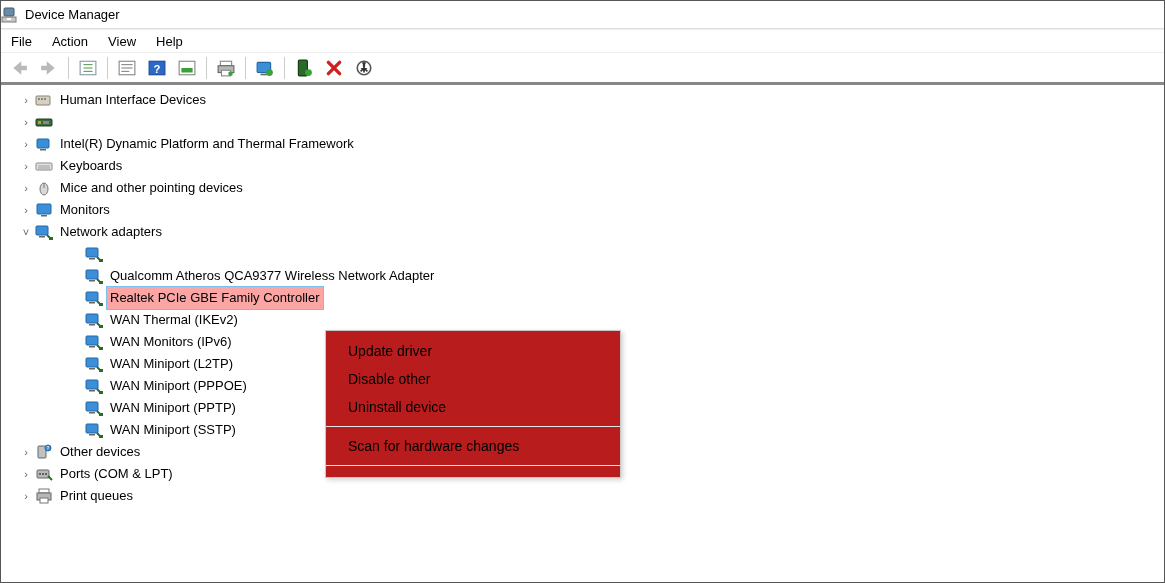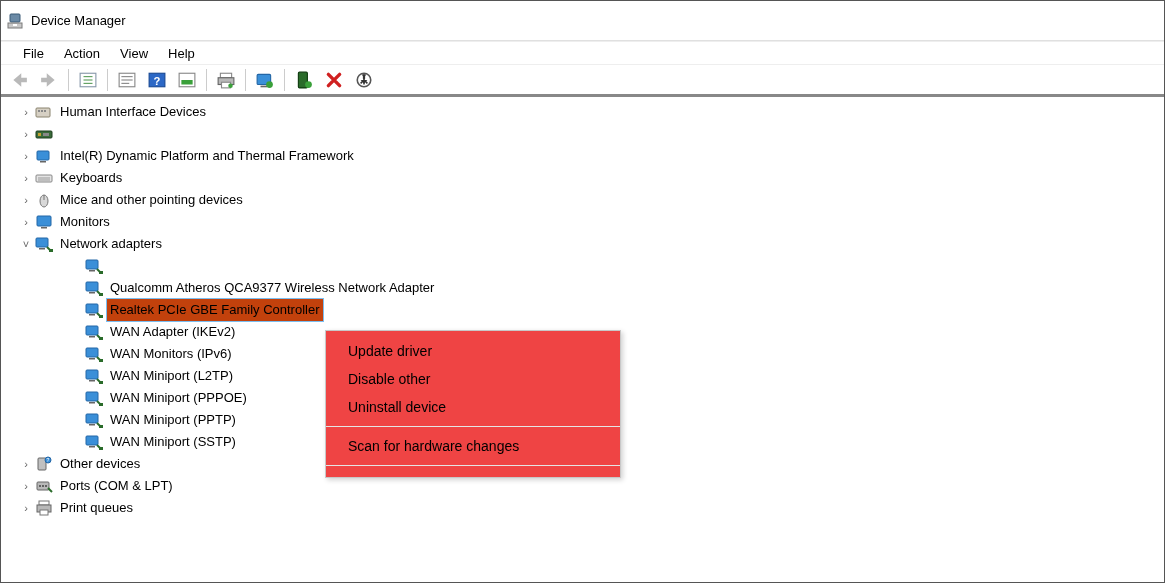--- a/index.html
+++ b/index.html
@@ -12,33 +12,33 @@
     width: 1165px;
     height: 583px;
     overflow: hidden;
     border: 1px solid #555;
     position: relative;
   }
   
   .titlebar {
     display: flex;
     align-items: center;
-    height: 40px;
-    padding: 0 6px;
+    height: 28px;
+    padding: 0 0;
     border-bottom: 1px solid #e0e0e0;
     font-size: 13px;
     text-align: center;
   }
   .titlebar .app-icon { width: 16px; height: 16px; margin-right: 8px; }
   
   .menubar {
     display: flex;
     align-items: center;
     height: 24px;
-    padding: 0 12px;
+    padding: 0 0;
     border-top: 1px solid #eee;
     border-bottom: 1px solid #eee;
   }
   .menubar .menu-item {
     padding: 2px 10px;
     cursor: default;
   }
   
   .toolbar {
     display: flex;
@@ -73,30 +73,30 @@
   .tree-row .twisty {
     width: 14px; text-align: center; color: #666; font-size: 11px;
     cursor: pointer;
   }
   .tree-row .dev-icon { width: 18px; height: 16px; display: inline-flex; align-items: center; justify-content: center; margin: 0 4px 0 2px;}
   .tree-row .dev-icon svg { width: 18px; height: 16px; }
   .tree-row .label { padding: 0 3px; }
   .tree-row.child { padding-left: 50px; }
   .tree-row.child .twisty { visibility: hidden; }
   .tree-row.selected .label {
-    background: #c2410c;
+    background: #fca5a5;
     outline: 1px solid #7bbef0;
   }
 
   
   .context-menu {
     position: absolute;
     left: 324px; top: 329px;
     width: 296px;
-    background: #ef4444;
+    background: #b91c1c;
     border: 1px solid #c8c8c8;
     box-shadow: 2px 2px 5px rgba(0,0,0,.18);
     padding: 6px 0;
   }
   .context-menu .cm-item {
     padding: 6px 22px;
     font-size: 14px;
     cursor: pointer;
   }
   .context-menu .cm-sep {
@@ -320,21 +320,21 @@
     <div class="tree-row child">
       <span class="twisty">›</span>
       <span class="dev-icon">
         <svg viewBox="0 0 18 16">
           <rect x="1" y="2" width="12" height="9" rx="1" fill="#3a8fd8" stroke="#2366a6"></rect>
           <rect x="4" y="12" width="6" height="1.5" fill="#666"></rect>
           <path d="M12 11 L16 15" stroke="#2a6b2a" stroke-width="2"></path>
           <rect x="14" y="13" width="4" height="3" fill="#2a6b2a"></rect>
         </svg>
       </span>
-      <span class="label">WAN Adapter (IKEv2)</span>
+      <span class="label">WAN Thermal (IKEv2)</span>
     </div>
     <div class="tree-row child">
       <span class="twisty">›</span>
       <span class="dev-icon">
         <svg viewBox="0 0 18 16">
           <rect x="1" y="2" width="12" height="9" rx="1" fill="#3a8fd8" stroke="#2366a6"></rect>
           <rect x="4" y="12" width="6" height="1.5" fill="#666"></rect>
           <path d="M12 11 L16 15" stroke="#2a6b2a" stroke-width="2"></path>
           <rect x="14" y="13" width="4" height="3" fill="#2a6b2a"></rect>
         </svg>

